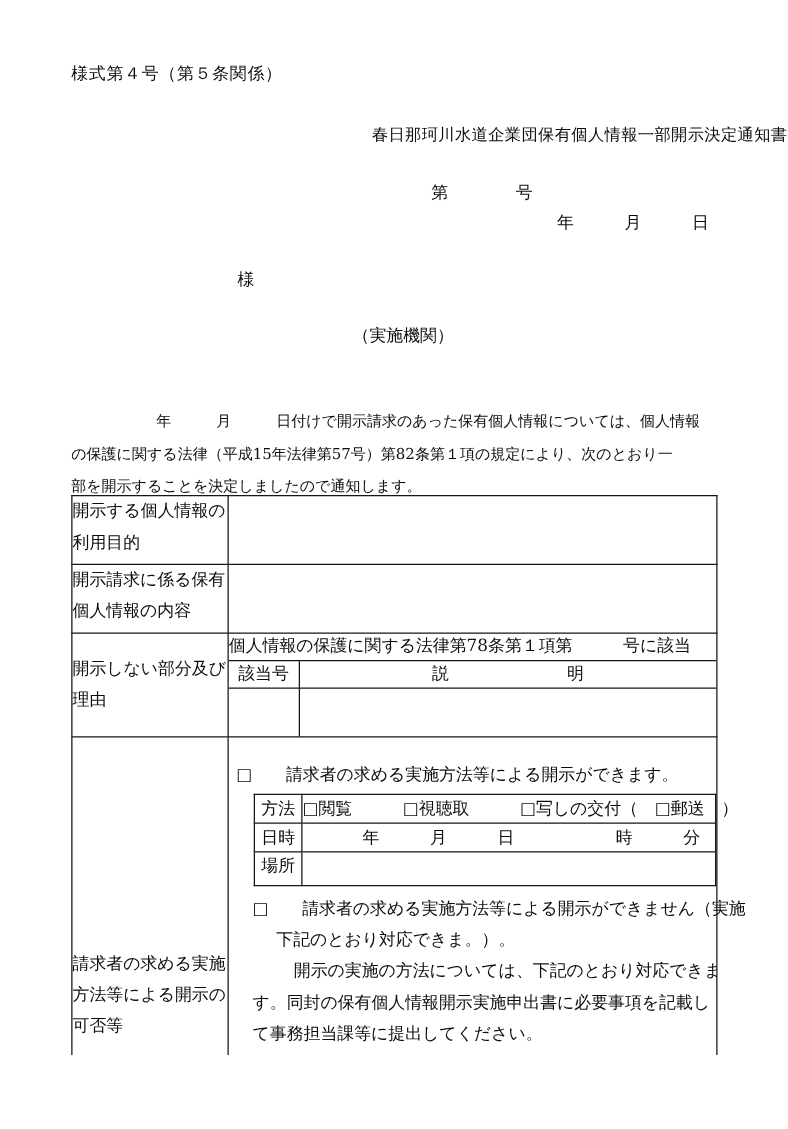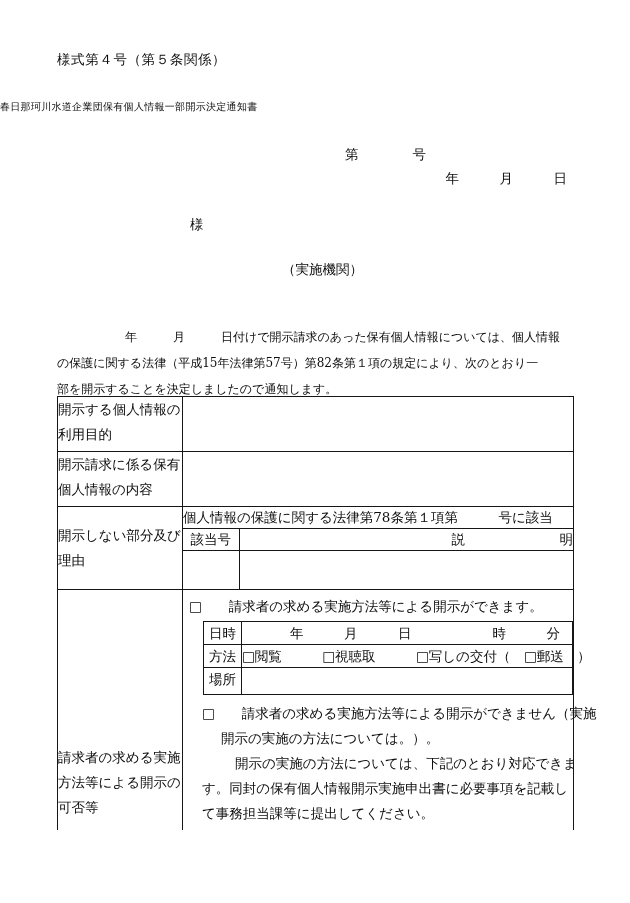--- a/index.html
+++ b/index.html
@@ -27,26 +27,27 @@
   
   .txt { position: absolute; white-space: pre; line-height: 1.0; }
   .form-no {
     left: 57px; top: 53px;
     font-size: 13.5px;
     letter-spacing: 0.6px;
   }
   .doc-title {
     left: 0; top: 102px;
     width: 630px;
-    text-align: left;
-    font-size: 10px;
+    text-align: right;
+    font-size: 13px;
     letter-spacing: 0.3px;
     white-space: pre;
     position: absolute;
     line-height: 1.0;
+    padding-left: 22px;
     box-sizing: border-box;
   }
   .num-line {
     left: 0; top: 148px; width: 500px;
     text-align: right;
     padding-right: 74px;
     box-sizing: border-box;
     font-size: 13.5px;
     position: absolute;
     white-space: pre;
@@ -145,33 +146,34 @@
     line-height: 21px;
     white-space: pre;
   }
   .sub-hdr-num {
     width: 56px;
     text-align: center;
     padding: 4px 0;
     line-height: 21px;
   }
   .sub-hdr-exp {
-    text-align: right;
+    text-align: center;
     padding: 4px 0;
     line-height: 21px;
     white-space: pre;
   }
   .sub-blank-a { height: 38px; }
   .sub-blank-b { height: 38px; }
 
   
   .chk-line {
     padding: 5px 4px 4px 6px;
     line-height: 22px;
     white-space: pre;
+    margin-top: 14px;
   }
   .method-tbl {
     width: 100%;
     border-collapse: collapse;
     table-layout: fixed;
     font-size: 13.5px;
     margin-left: 20px;
     width: calc(100% - 20px);
   }
   .method-tbl td {
@@ -282,37 +284,37 @@
 
           <div class="chk-line">□　　請求者の求める実施方法等による開示ができます。</div>
 
           <table class="method-tbl">
             <colgroup>
               <col style="width:38px">
               <col>
             </colgroup>
             <tbody>
               <tr>
+                <td class="m-lbl">方法</td>
+                <td class="m-val">□閲覧　　　□視聴取　　　□写しの交付（　□郵送　）</td>
+              </tr>
+              <tr>
                 <td class="m-lbl">日時</td>
                 <td class="m-val center">年　　　月　　　日　　　　　　時　　　分</td>
               </tr>
               <tr>
-                <td class="m-lbl">方法</td>
-                <td class="m-val">□閲覧　　　□視聴取　　　□写しの交付（　□郵送　）</td>
-              </tr>
-              <tr>
                 <td class="m-lbl">場所</td>
                 <td class="m-val m-empty"></td>
               </tr>
             </tbody>
           </table>
 
           <div class="note-block">
             <span class="ln">□　　請求者の求める実施方法等による開示ができません（実施</span>
-            <span class="ln i1">開示の実施の方法については。）。</span>
+            <span class="ln i1">下記のとおり対応できま。）。</span>
             <span class="ln i2">開示の実施の方法については、下記のとおり対応できま</span>
             <span class="ln">す。同封の保有個人情報開示実施申出書に必要事項を記載し</span>
             <span class="ln">て事務担当課等に提出してください。</span>
           </div>
 
         </td>
       </tr>
 
     </tbody>
   </table>

